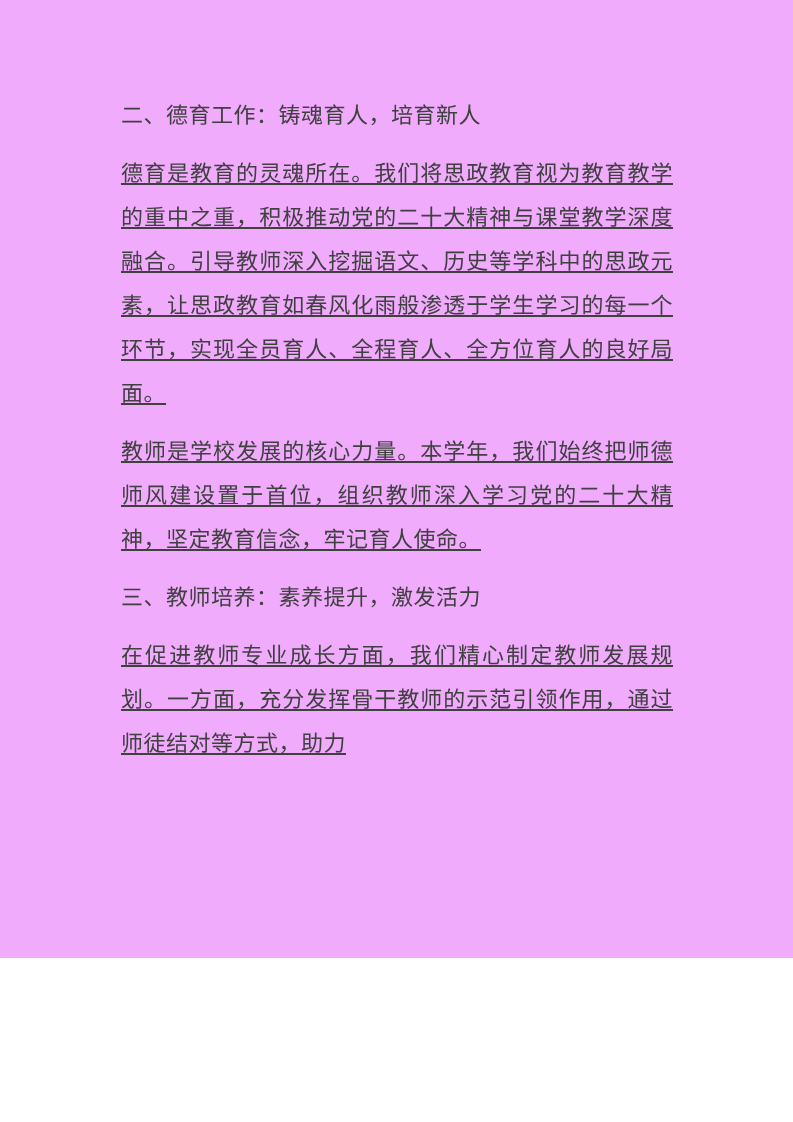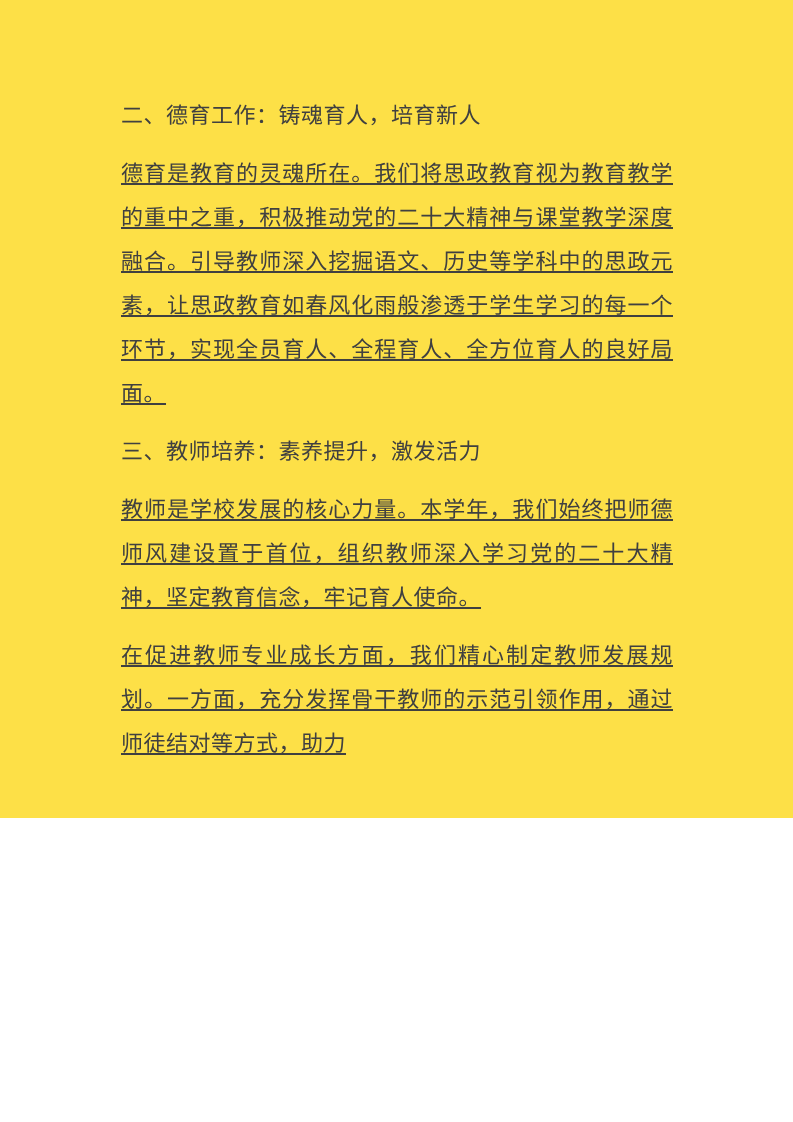--- a/index.html
+++ b/index.html
@@ -4,23 +4,23 @@
 <title>Document</title>
 <style>
   html, body {
     margin: 0;
     padding: 0;
     background: #ffffff;
   }
   .doc-page {
     position: relative;
     width: 793px;
-    height: 818px;
+    height: 958px;
     margin: 0 auto;
-    background: #fde047;
+    background: #f0abfc;
     overflow: hidden;
     box-sizing: border-box;
     padding: 94px 120px 0 121px;
     font-family: "Liberation Serif", "DejaVu Serif", serif;
     color: #404040;
   }
   .doc-block {
     font-size: 22px;
     line-height: 44px;
     margin: 0 0 14px 0;
@@ -39,19 +39,19 @@
 </style>
 </head>
 <body>
 
 <div class="doc-page">
   <div class="doc-block doc-heading">二、德育工作：铸魂育人，培育新人</div>
 
   <div class="doc-block doc-para">德育是教育的灵魂所在。我们将思政教育视为教育教学的重中之重，积极推动党的二十大精神与课堂教学深度融合。引导教师深入挖掘语文、历史等学科中的思政元素，让思政教育如春风化雨般渗透于学生学习的每一个环节，实现全员育人、全程育人、全方位育人的良好局面。</div>
 
 
+  <div class="doc-block doc-para">教师是学校发展的核心力量。本学年，我们始终把师德师风建设置于首位，组织教师深入学习党的二十大精神，坚定教育信念，牢记育人使命。</div>
+
   <div class="doc-block doc-heading">三、教师培养：素养提升，激发活力</div>
-
-  <div class="doc-block doc-para">教师是学校发展的核心力量。本学年，我们始终把师德师风建设置于首位，组织教师深入学习党的二十大精神，坚定教育信念，牢记育人使命。</div>
 
 
   <div class="doc-block doc-para">在促进教师专业成长方面，我们精心制定教师发展规划。一方面，充分发挥骨干教师的示范引领作用，通过师徒结对等方式，助力</div>
 </div>
 
 </body></html>

